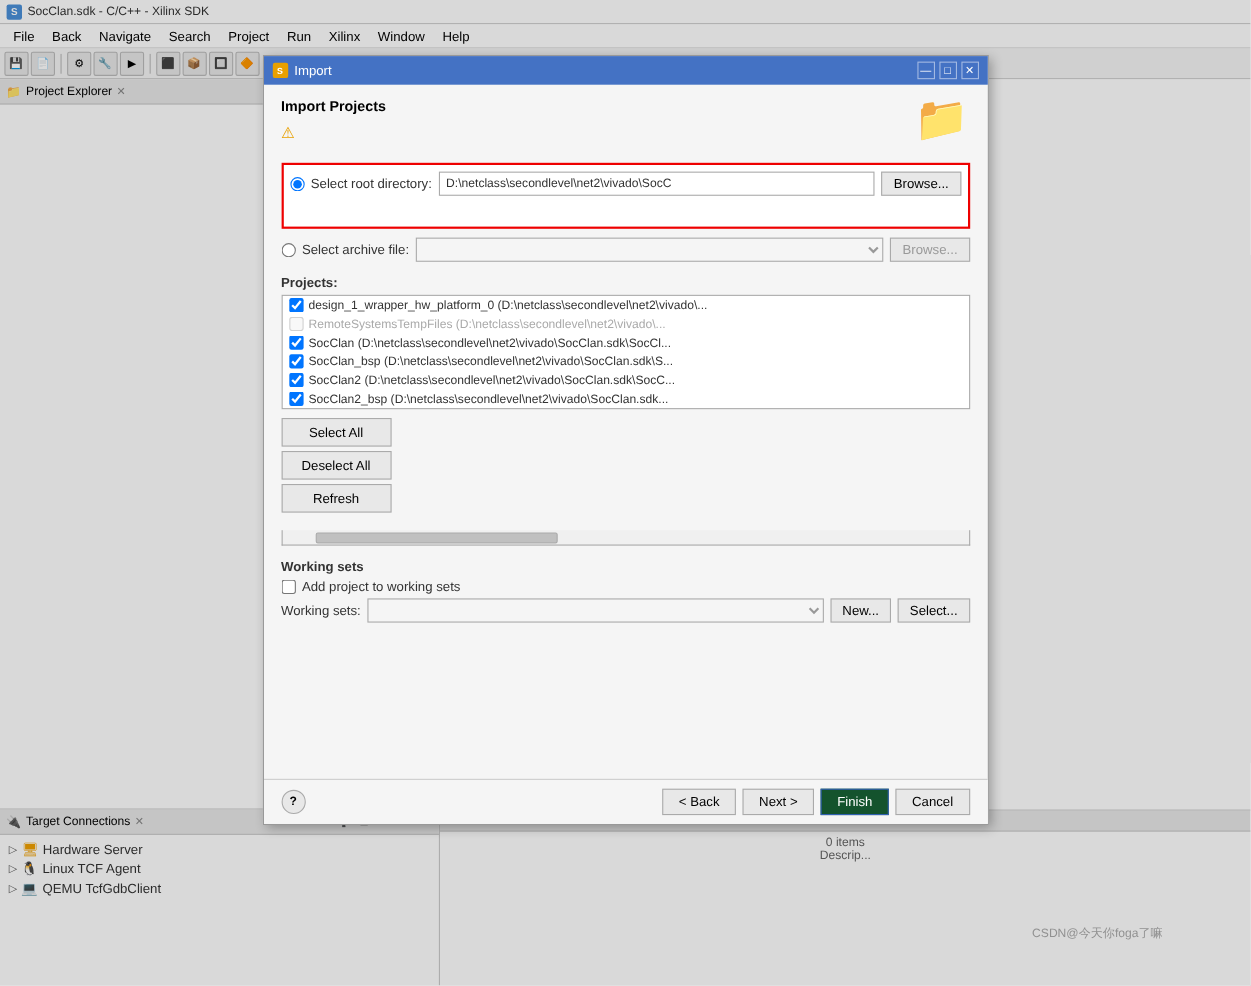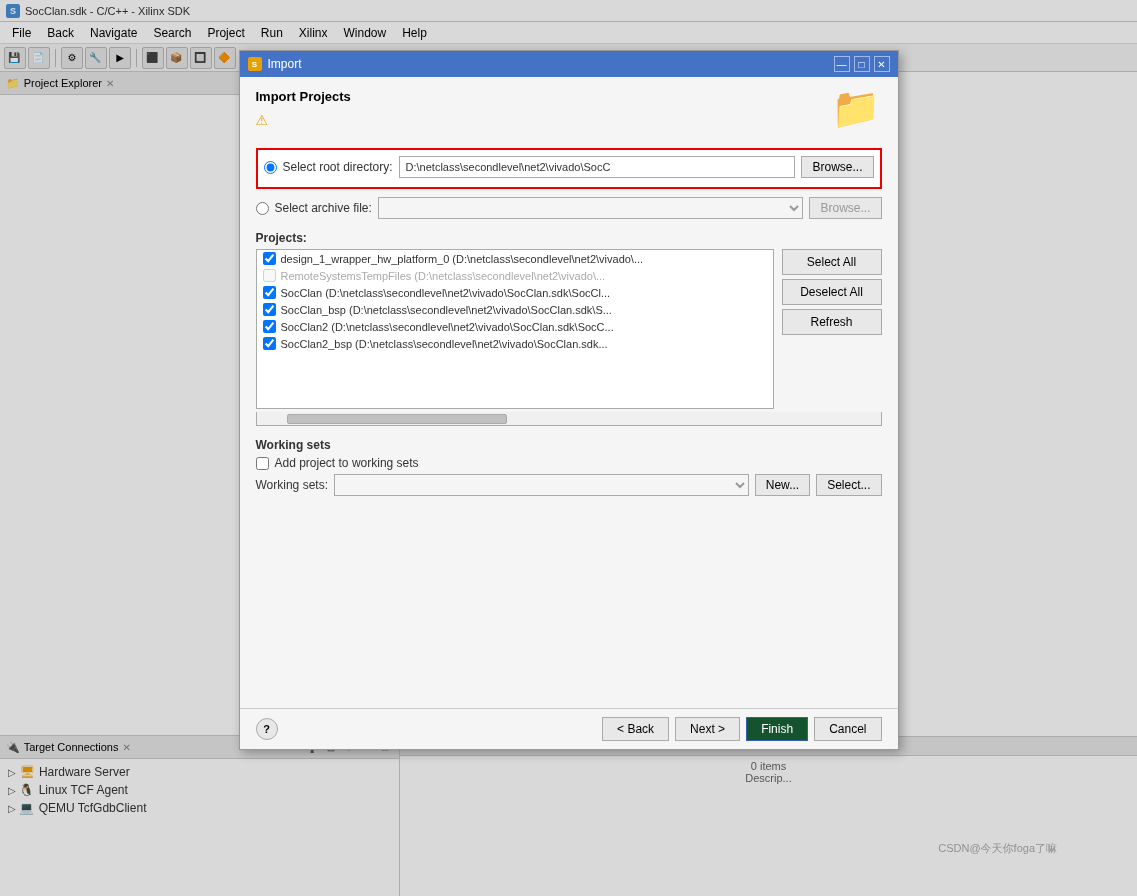--- a/index.html
+++ b/index.html
@@ -192,21 +192,21 @@
       border: 2px solid #e00;
       padding: 6px;
       margin-bottom: 8px;
       background: #fff;
     }
 
     .radio-row {
       display: flex;
       align-items: center;
       gap: 6px;
-      margin-bottom: 3px;
+      margin-bottom: 22px;
     }
 
     .radio-input {
       width: 13px; height: 13px;
       cursor: pointer;
     }
 
     .radio-label { font-size: 12px; color: #333; }
 
     .dir-input-row {
@@ -263,21 +263,22 @@
     .section-label {
       font-size: 12px;
       font-weight: bold;
       margin-bottom: 4px;
       color: #333;
     }
 
     .projects-container {
       display: flex;
       gap: 8px;
-      margin-bottom: 3px;
+      margin-bottom: 16px;
+      flex-direction: column;
     }
 
     .projects-list {
       flex: 1;
       border: 1px solid #aaa;
       background: white;
       height: 160px;
       overflow-y: auto;
       overflow-x: auto;
     }

